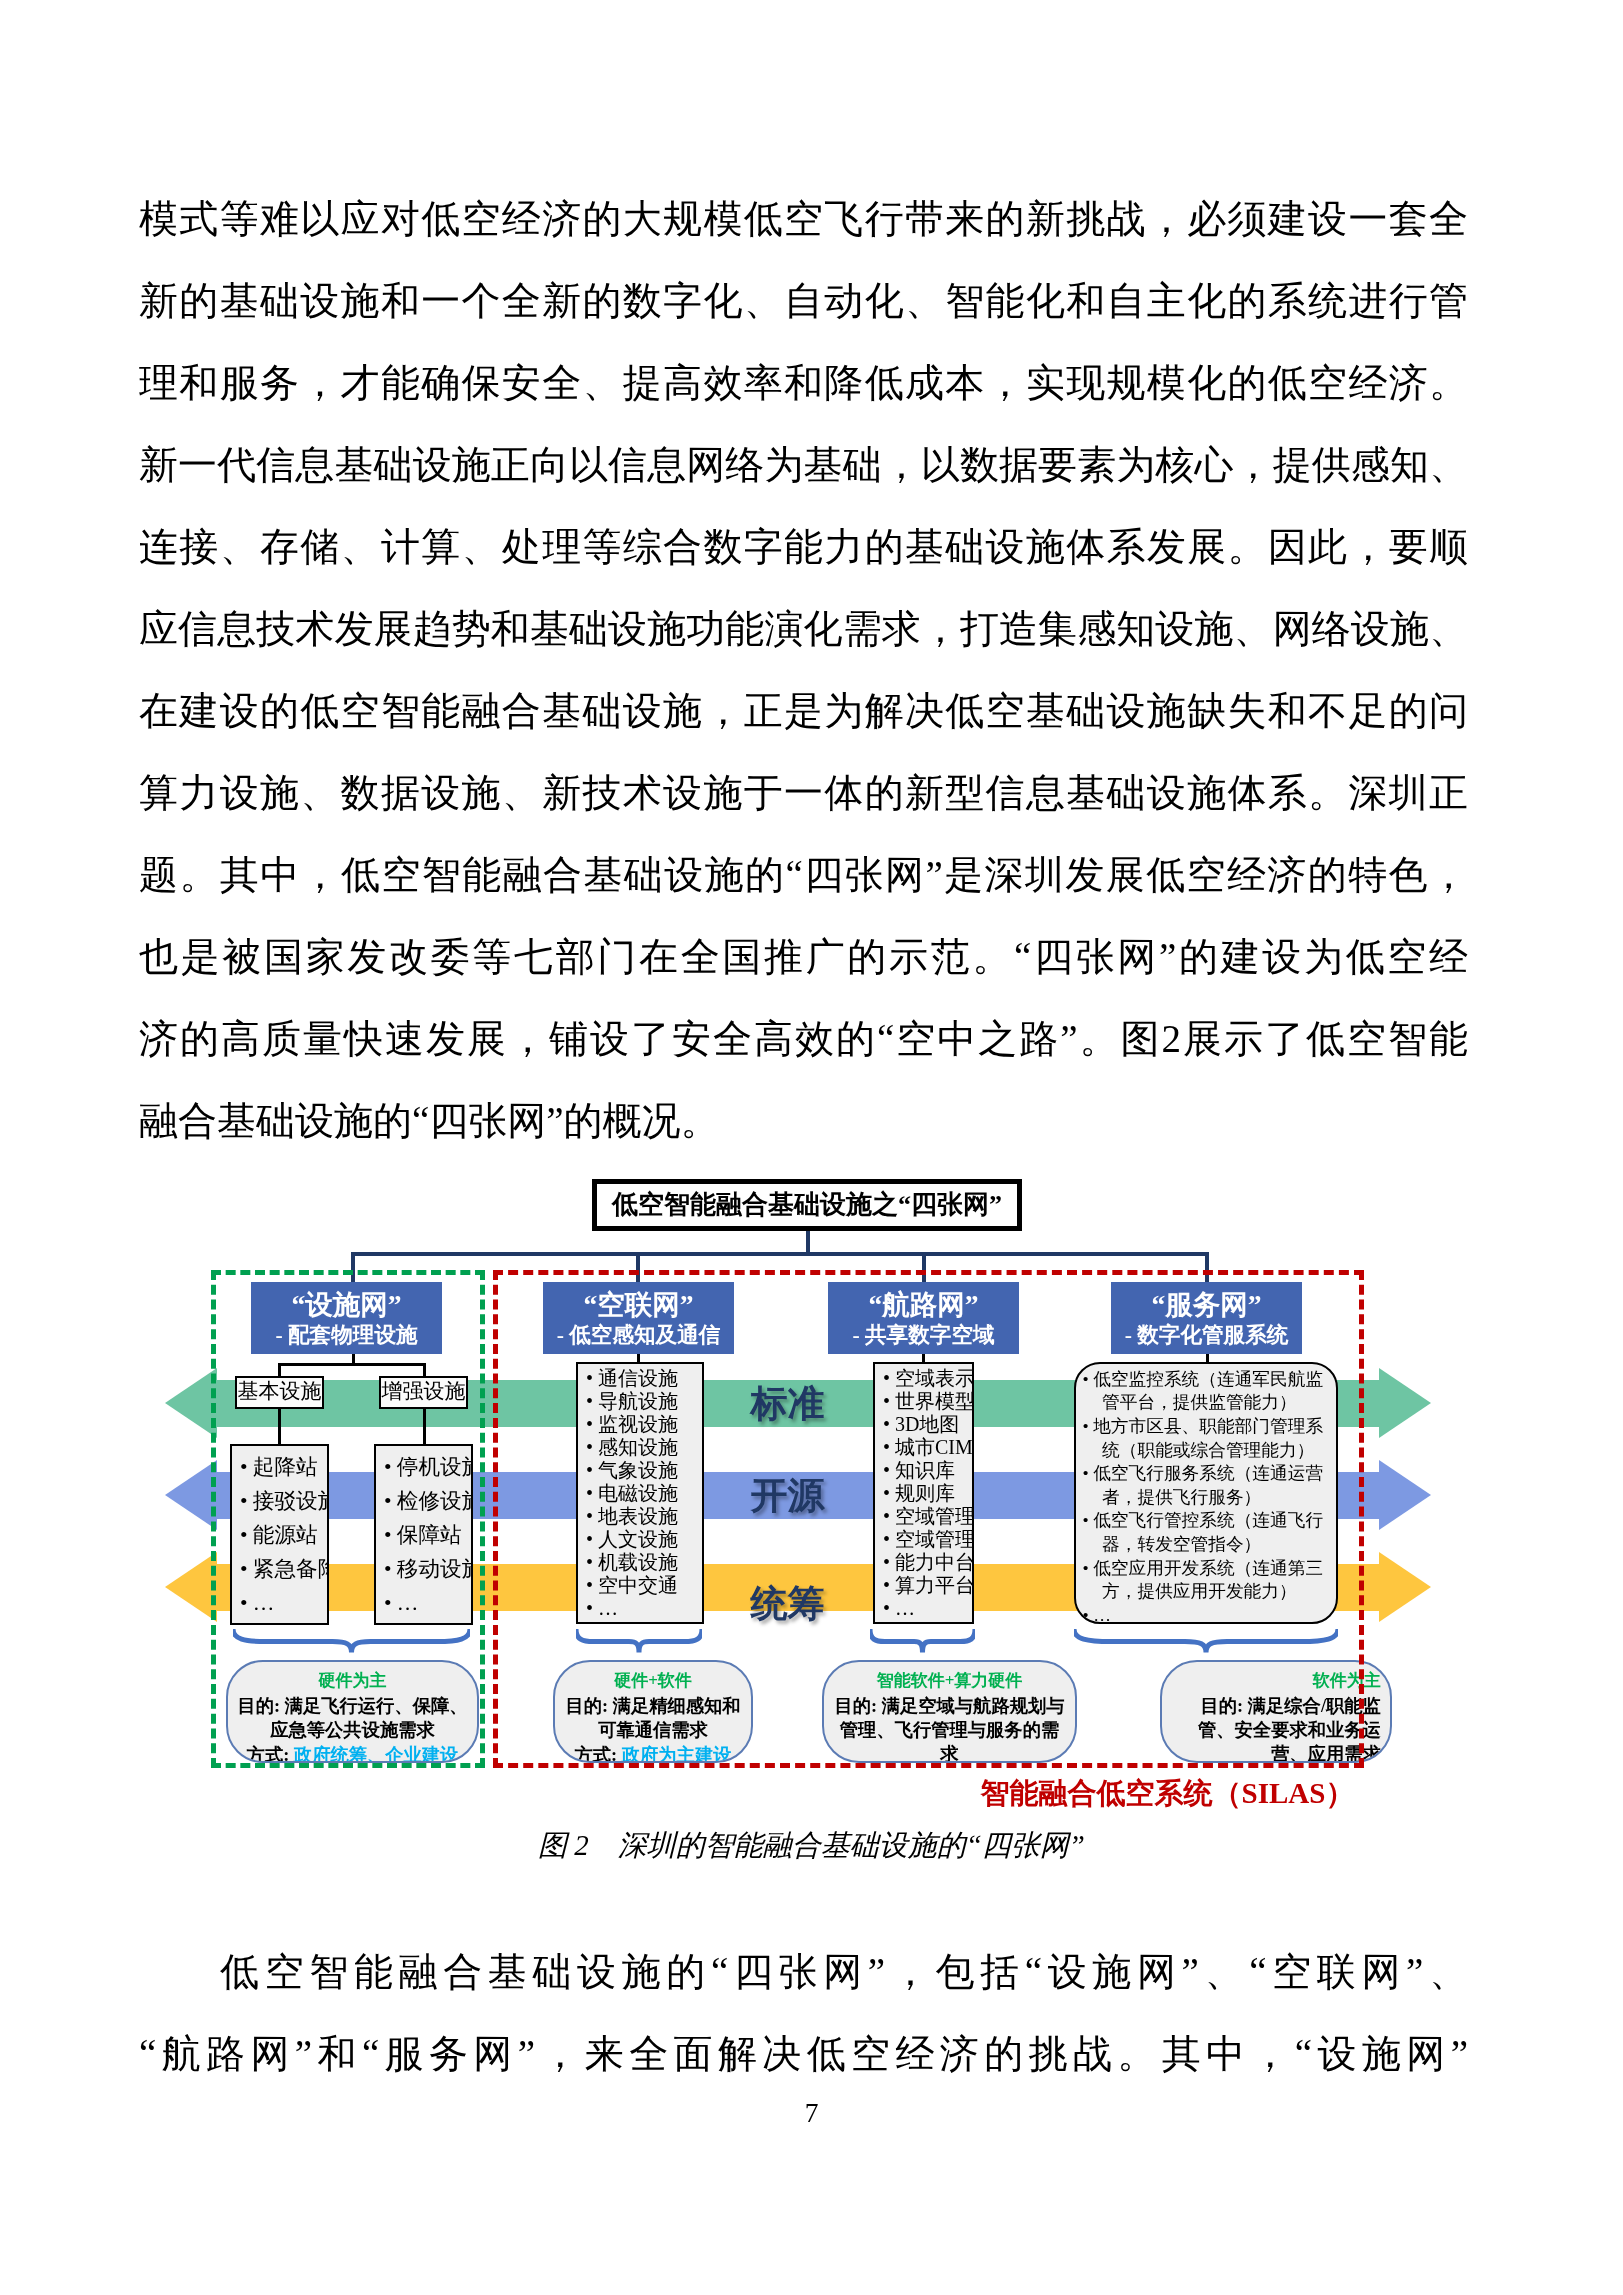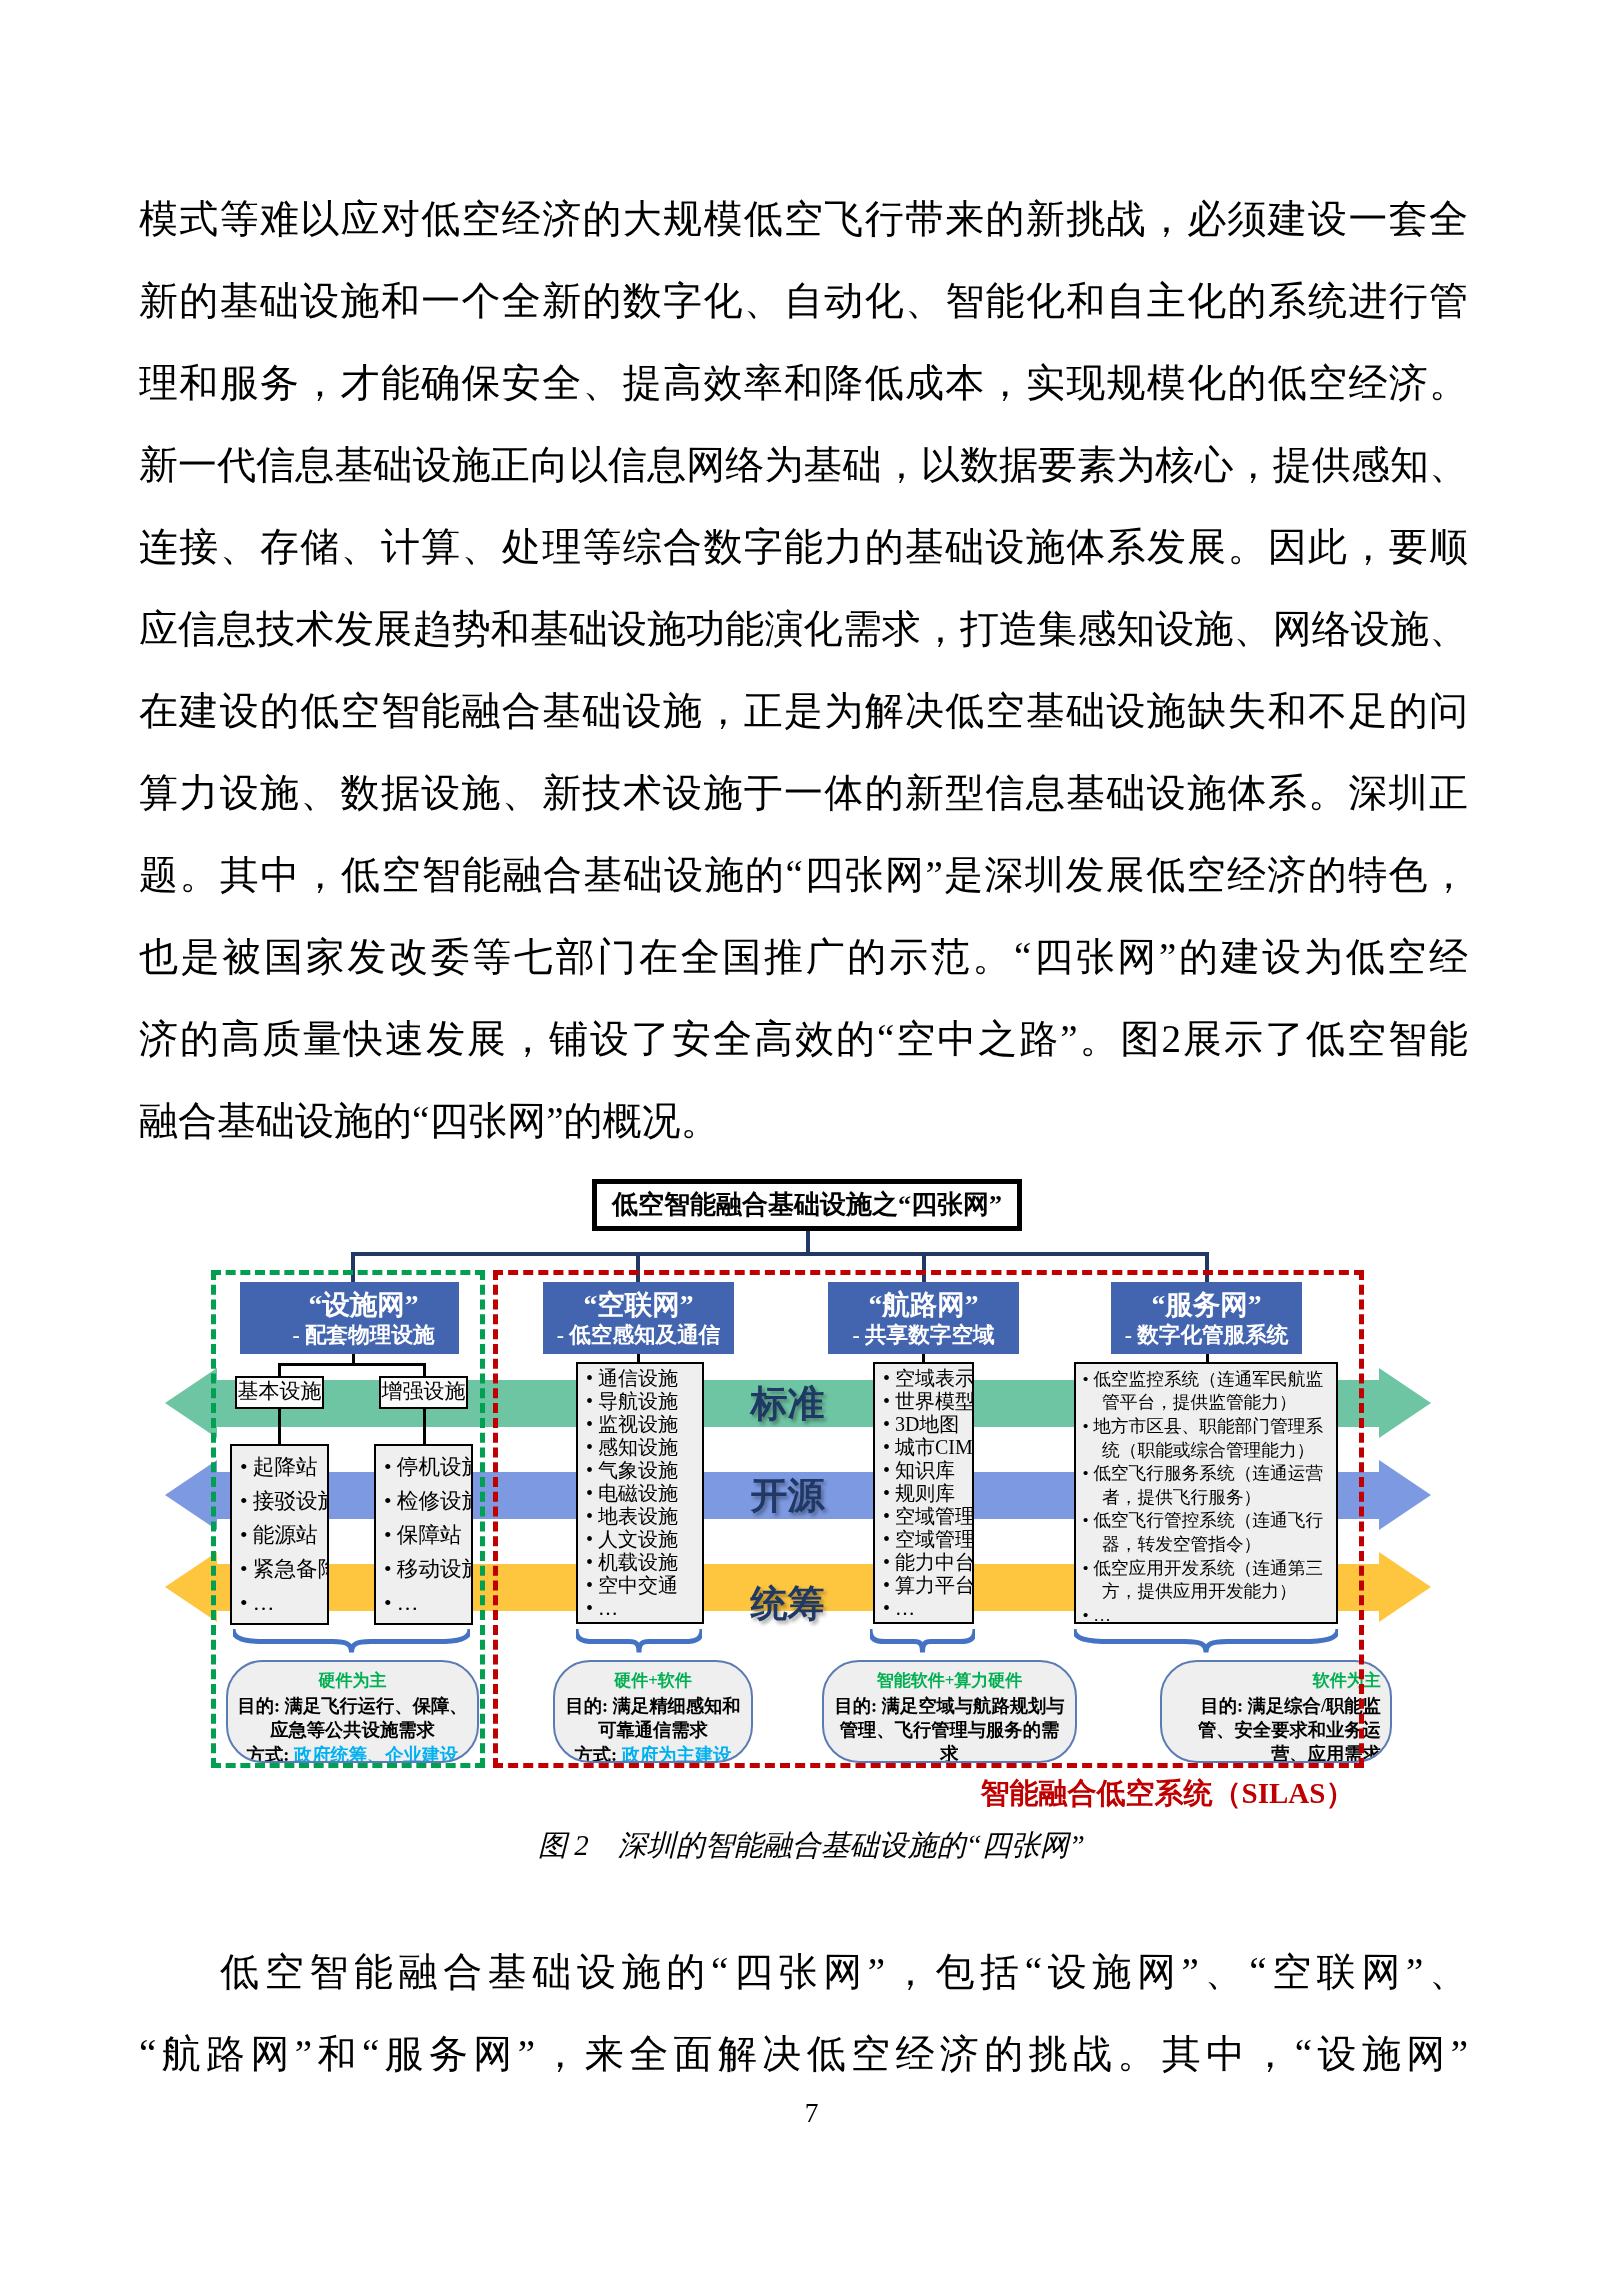--- a/index.html
+++ b/index.html
@@ -54,21 +54,21 @@
   
   .lbox{position:absolute;background:var(--box-gray);border:2.6px solid #000;z-index:4;box-sizing:border-box;overflow:hidden;}
   .li1{font-size:21.6px;line-height:34px;white-space:nowrap;}
   .li1::before{content:"• ";}
   .li2{font-size:20px;line-height:23px;white-space:nowrap;}
   .li2::before{content:"• ";}
   .li4{font-size:17.7px;line-height:23.6px;padding-left:19.6px;text-indent:-19.6px;}
   .li4::before{content:"• ";}
   .pad1{padding:3.9px 2.6px 0 7.9px;}
   .pad2{padding:2.6px 1.3px 0 7.9px;}
-  .pad4{padding:3.9px 3.9px 0 6.5px;}
+  .pad4{padding:3.9px 3.9px 0 6.5px;border-radius:26px;}
   
   .brace{position:absolute;z-index:4;}
   
   .sum{
     position:absolute;top:1660px;height:103px;background:var(--box-gray);
     border:2.6px solid var(--summary-border);border-radius:37px;z-index:4;box-sizing:border-box;
     text-align:center;padding:6.5px 9.2px 0 9.2px;overflow:hidden;
   }
   .sum-type{font-size:17px;font-weight:bold;color:var(--text-green);line-height:23.6px;}
   .sum-p{font-size:18.3px;font-weight:bold;line-height:24px;margin-top:2px;}
@@ -124,21 +124,21 @@
   </div>
   <div class="band" style="top:1552px;">
     <div class="head-l" style="border-right-color:var(--band-yellow);"></div>
     <div class="shaft" style="background:var(--band-yellow);"></div>
     <div class="head-r" style="border-left-color:var(--band-yellow);"></div>
   </div>
   <div class="bandlabel" style="top:1382px;">标准</div>
   <div class="bandlabel" style="top:1474px;">开源</div>
   <div class="bandlabel" style="top:1582px;">统筹</div>
 
-  <div class="hdr" style="left:240px;padding-left:28px;">
+  <div class="hdr" style="left:251px;">
     <div class="hdr-t">“设施网”</div>
     <div class="hdr-s">- 配套物理设施</div>
   </div>
   <div class="hdr" style="left:543px;">
     <div class="hdr-t">“空联网”</div>
     <div class="hdr-s">- 低空感知及通信</div>
   </div>
   <div class="hdr" style="left:828px;">
     <div class="hdr-t">“航路网”</div>
     <div class="hdr-s">- 共享数字空域</div>

